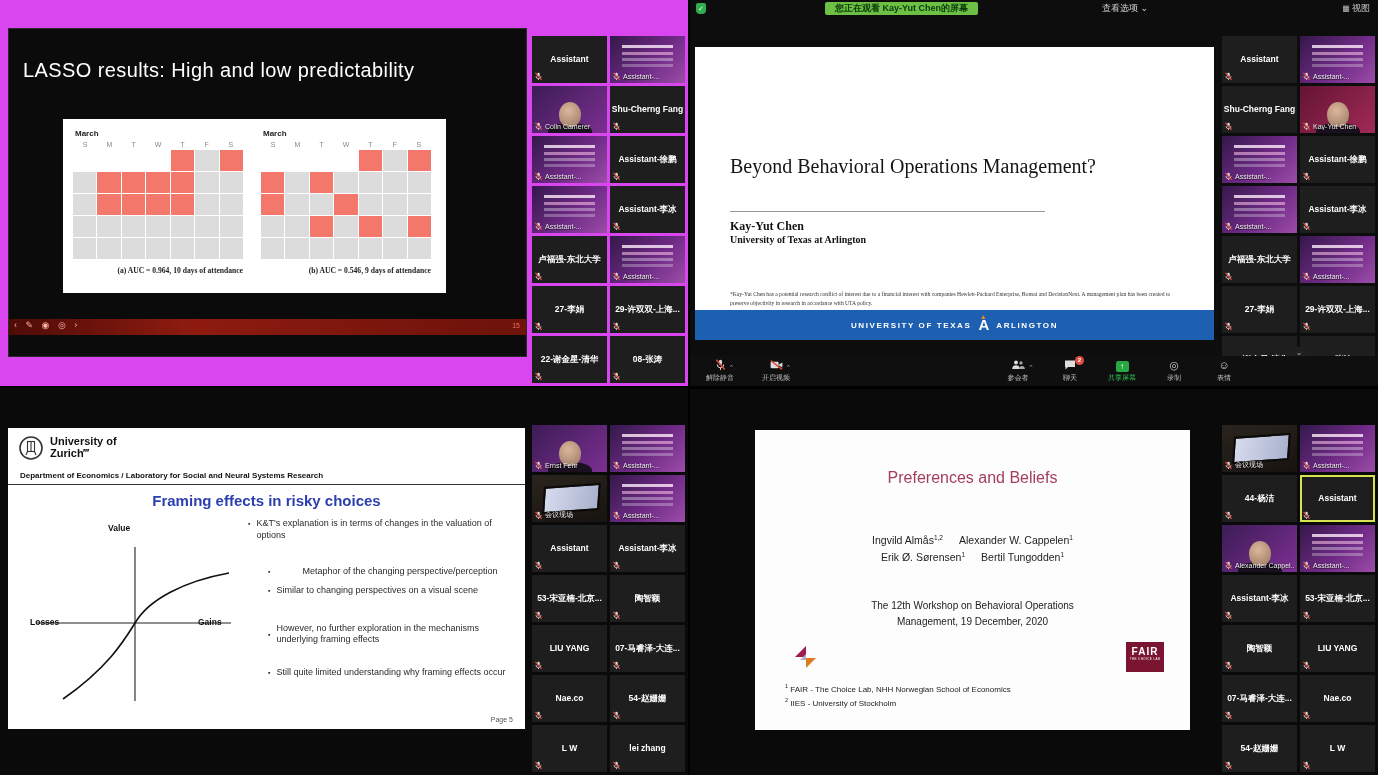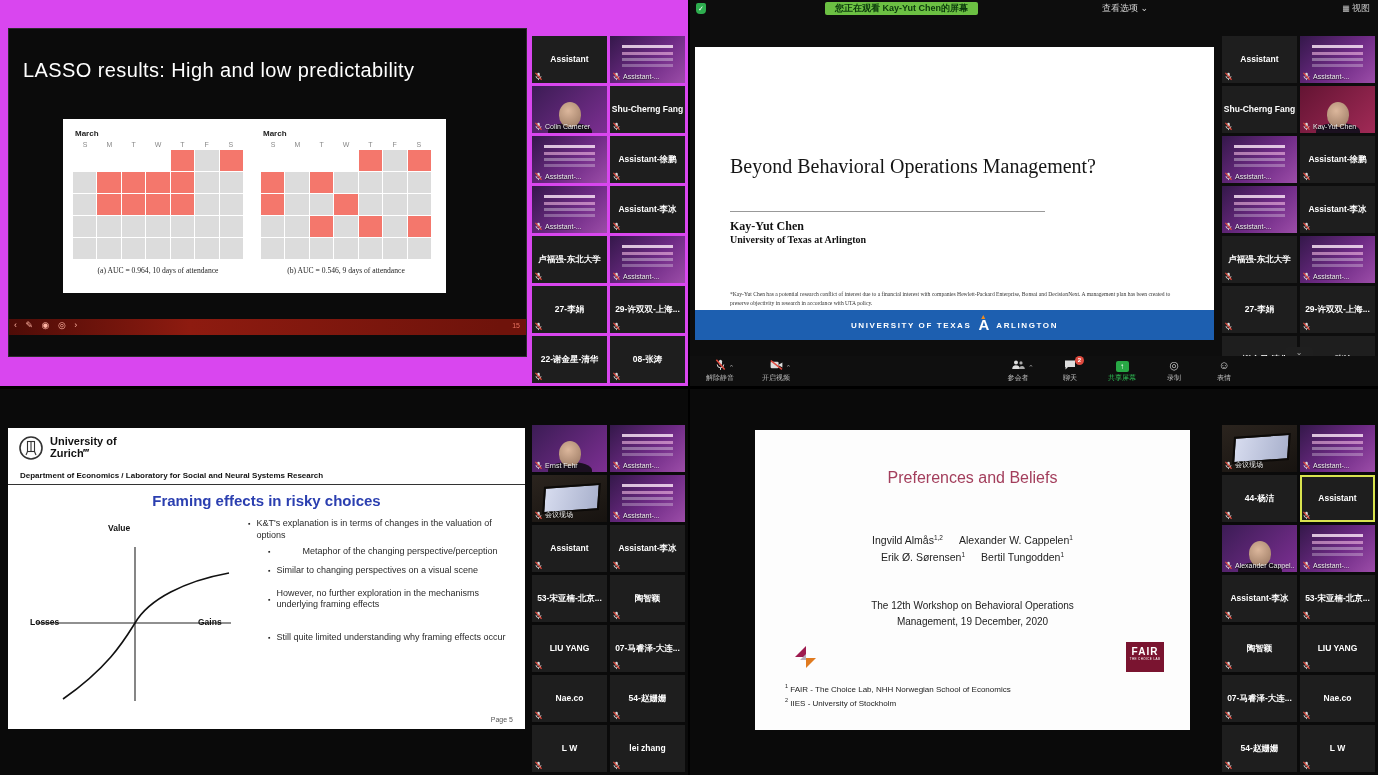--- a/index.html
+++ b/index.html
@@ -44,21 +44,21 @@
   .lasso-title{left:14px;top:30px;color:#fff;font-size:20px;font-weight:500;letter-spacing:.4px;}
   #lasso-fig{left:54px;top:90px;width:383px;height:174px;background:#fff;display:flex;
              padding:8px 10px;gap:18px;box-sizing:border-box;}
   .cal{width:170px;}
   .cal-month{font-size:8px;font-weight:bold;color:#222;margin:2px 0 3px 2px;}
   .cal-head{display:grid;grid-template-columns:repeat(7,1fr);}
   .cal-head span{font-size:7px;color:#888;text-align:center;}
   .cal-grid{display:grid;grid-template-columns:repeat(7,1fr);gap:1px;margin-top:2px;}
   .cal-cell{height:21px;}
   .c-on{background:#f4776c;}.c-off{background:#dcdcdc;}.c-empty{background:transparent;}
-  .cal-cap{font-family:"Liberation Serif",serif;font-size:7.6px;color:#222;text-align:center;margin-top:7px;}
+  .cal-cap{font-family:"Liberation Serif",serif;font-size:7.6px;color:#222;text-align:right;margin-top:7px;font-weight:bold;}
   #q1-bar{left:0;right:0;top:290px;height:16px;
           background:linear-gradient(90deg,#4e0c07,#8e1b10 35%,#6f130b 95%);}
   .q1-bar-icons{left:5px;top:1px;color:#ffb3a3;font-size:9px;letter-spacing:3px;}
   .q1-bar-icons span{display:inline-block;}
   .i-prev::after{content:"‹";} .i-pen::after{content:"✎";} .i-laser::after{content:"◉";}
   .i-shapes::after{content:"◎";} .i-next::after{content:"›";}
   .q1-page{right:6px;top:3px;color:#e8715f;font-size:7px;}
 
   
   #q2-shield{left:6px;top:3px;width:10px;height:11px;background:#2eae4f;border-radius:2px 2px 4px 4px;
@@ -751,29 +751,29 @@
     </svg>
     <span class="abs g-lab" style="left:100px;top:95px">Value</span>
     <span class="abs g-lab" style="left:22px;top:189px">Losses</span>
     <span class="abs g-lab" style="left:190px;top:189px">Gains</span>
 
     <div class="abs fr-bullets" id="fr-bullets">
         <div class="bl" style="margin-top: 0px;">
           <span class="mk">▪</span>
           <span>K&amp;T's explanation is in terms of changes in the valuation of options</span>
         </div>
-        <div class="bl lvl2" style="margin-top: 5px; gap: 32px;">
+        <div class="bl lvl2" style="margin-top: 25px; gap: 32px;">
           <span class="mk">▪</span>
           <span>Metaphor of the changing perspective/perception</span>
         </div>
         <div class="bl lvl2" style="margin-top: 7px;">
           <span class="mk">▪</span>
           <span>Similar to changing perspectives on a visual scene</span>
         </div>
-        <div class="bl lvl2" style="margin-top: 11px; align-items: center;">
+        <div class="bl lvl2" style="margin-top: 26px; align-items: center;">
           <span class="mk">▪</span>
           <span>However, no further exploration in the mechanisms underlying framing effects</span>
         </div>
         <div class="bl lvl2" style="margin-top: 21px;">
           <span class="mk">▪</span>
           <span>Still quite limited understanding why framing effects occur</span>
         </div>
       </div>
     <div class="abs q3-page">Page 5</div>
   </div>

